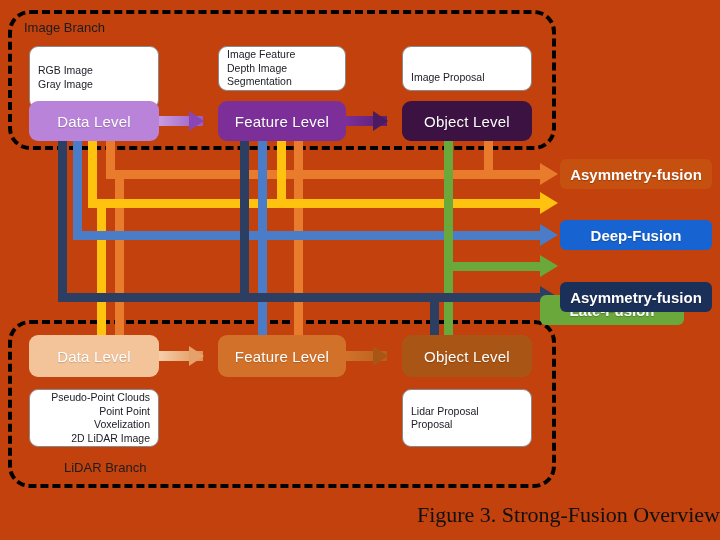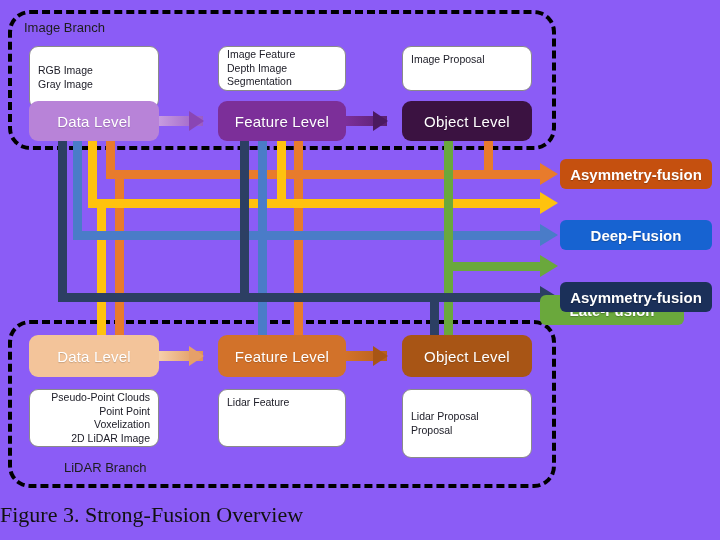--- a/index.html
+++ b/index.html
@@ -1,28 +1,28 @@
 <!DOCTYPE html>
 <html><head>
 <meta charset="utf-8">
 <style>
   html,body{margin:0;padding:0;background:#ffffff;}
   body{width:720px;height:540px;overflow:hidden;
        font-family:"Liberation Sans",sans-serif;}
-  #stage{position:relative;width:720px;height:540px;background:#8b5cf6;}
+  #stage{position:relative;width:720px;height:540px;background:#c2410c;}
 
   
   .branch{position:absolute;border:4px dashed #000;border-radius:22px;box-sizing:border-box;}
   .branch-label{position:absolute;font-size:13px;color:#1d1d1d;white-space:nowrap;}
 
   
   .descbox{position:absolute;border:1px solid #8a8a8a;border-radius:9px;background:#fff;
            box-sizing:border-box;font-size:10.5px;line-height:13.5px;color:#20202a;
            padding:6px 8px;display:flex;flex-direction:column;justify-content:center;}
-  .descbox.vcenter{justify-content:flex-start;}
+  .descbox.vcenter{justify-content:flex-end;}
 
   
   .level{position:absolute;border-radius:9px;box-sizing:border-box;color:#fff;
          display:flex;align-items:center;justify-content:center;
          font-size:15px;letter-spacing:.2px;text-shadow:0 1px 1px rgba(0,0,0,.18);}
 
   
   .chip{position:absolute;border-radius:6px;box-sizing:border-box;color:#fff;
         display:flex;align-items:center;justify-content:center;
         font-size:15px;font-weight:bold;text-shadow:0 1px 1px rgba(0,0,0,.25);}
@@ -30,21 +30,21 @@
   
   .h,.v{position:absolute;}
   .arrowhead{position:absolute;width:0;height:0;border-style:solid;}
 
   
   .stagearrow{position:absolute;height:10px;}
   .stagearrow .shaft{position:absolute;left:0;top:0;height:10px;width:100%;}
   .stagearrow .head{position:absolute;right:-1px;top:-5px;width:0;height:0;
         border-top:10px solid transparent;border-bottom:10px solid transparent;}
 
-  .caption{position:absolute;left:0;width:720px;text-align:left;
+  .caption{position:absolute;left:0;width:720px;text-align:right;
            font-family:"Liberation Serif",serif;font-size:22px;color:#111;}
 </style>
 </head>
 <body>
 
 <div id="stage">
 
   <div class="branch" style="left:8px;top:10px;width:548px;height:140px;"></div>
   <div class="branch-label" style="left:24px;top:20px;">Image Branch</div>
 
@@ -63,24 +63,21 @@
   <div class="descbox vcenter" style="left:402px;top:46px;width:130px;height:45px;">
     <div>Image Proposal</div>
   </div>
 
   <div class="descbox" style="left:29px;top:389px;width:130px;height:58px;text-align:right;">
     <div>Pseudo-Point Clouds</div>
     <div>Point Point</div>
     <div>Voxelization</div>
     <div>2D LiDAR Image</div>
   </div>
-  <div class="descbox vcenter" style="left:218px;top:389px;width:128px;height:58px;">
-    <div>Lidar Feature</div>
-  </div>
-  <div class="descbox" style="left:402px;top:389px;width:130px;height:69px;">
+  <div class="descbox" style="left:402px;top:389px;width:130px;height:58px;">
     <div>Lidar Proposal</div>
     <div>Proposal</div>
   </div>
 
   <div class="v" style="left:106px;top:140px;width:9px;height:39px;background:#e87b2c;"></div>
 
   <div class="v" style="left:294px;top:140px;width:9px;height:195px;background:#e87b2c;"></div>
 
   <div class="v" style="left:484px;top:140px;width:9px;height:39px;background:#e87b2c;"></div>
 

